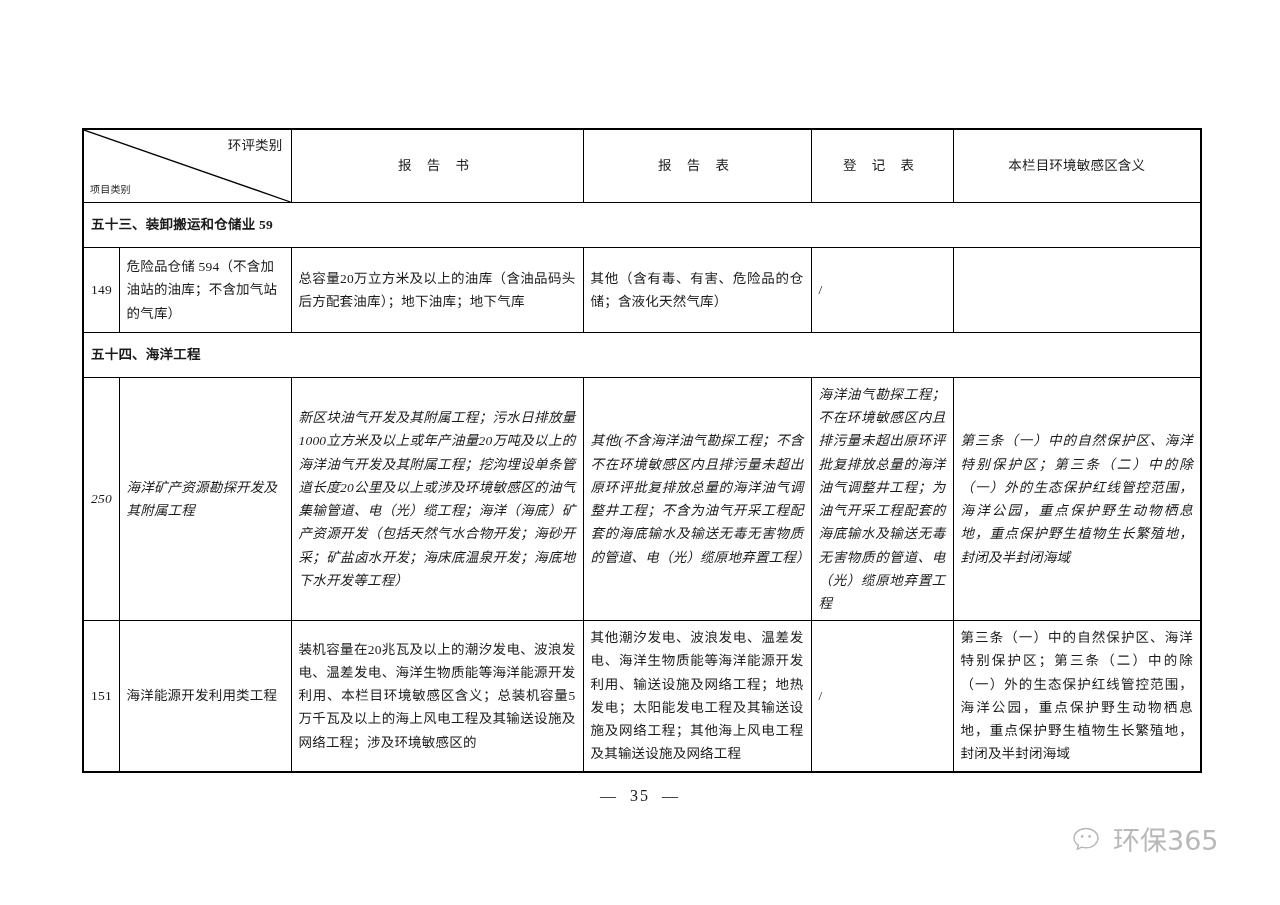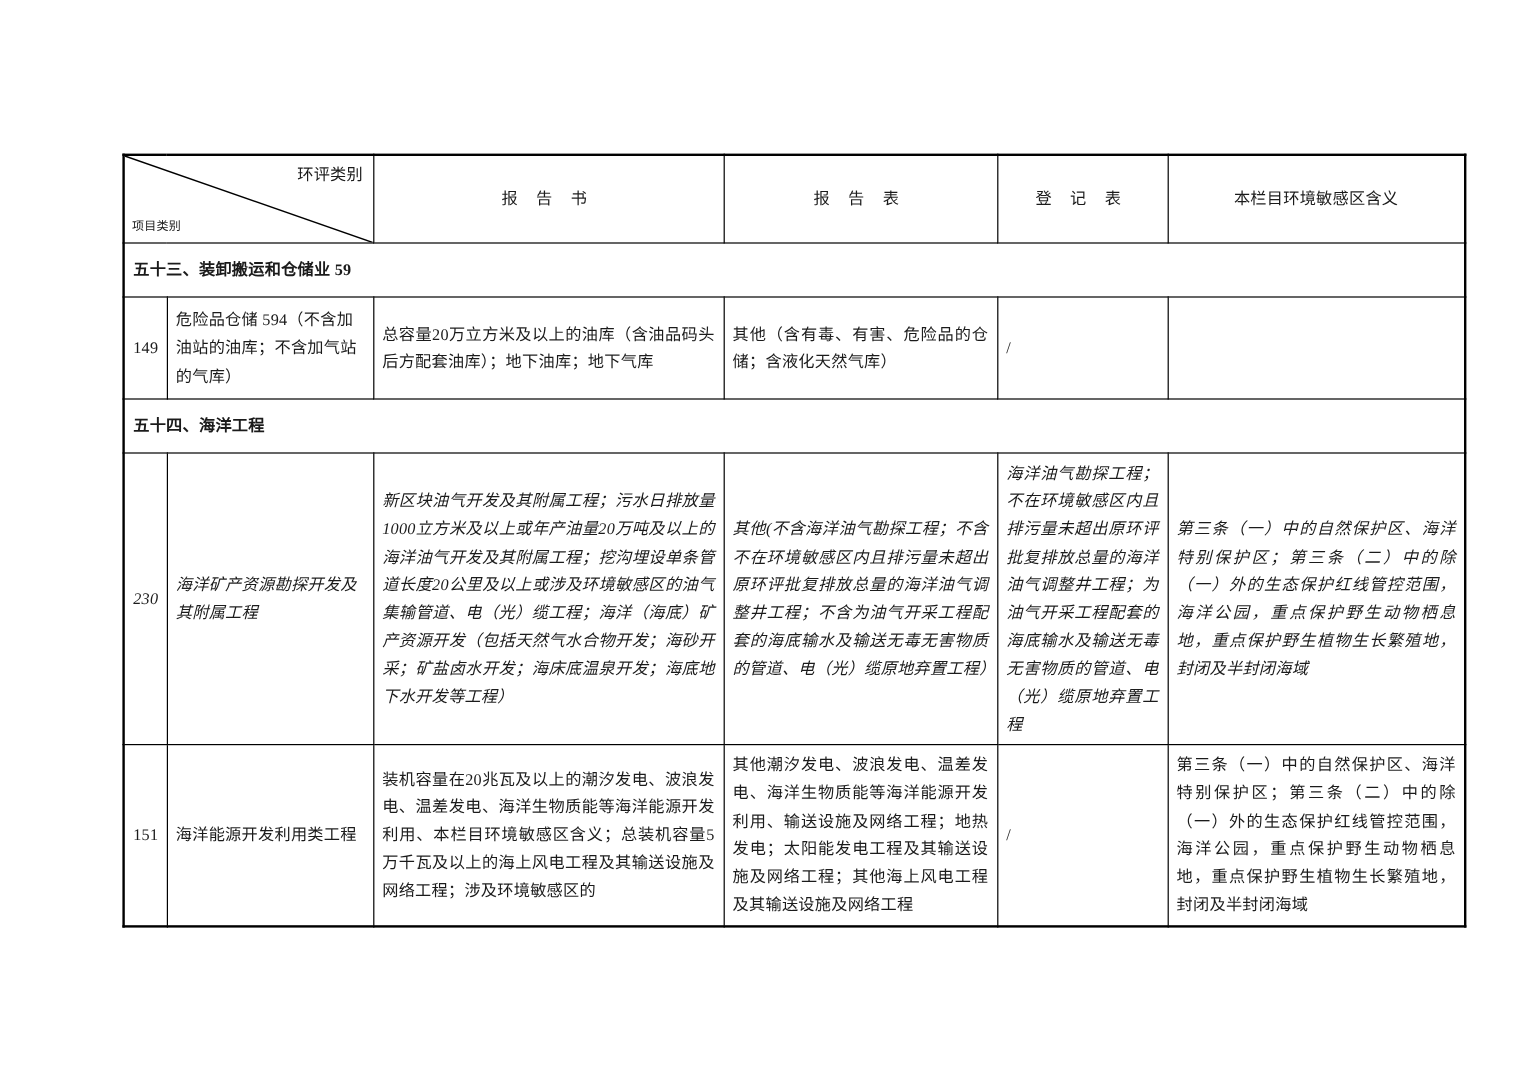--- a/index.html
+++ b/index.html
@@ -31,21 +31,20 @@
     left: 82px;
     top: 128px;
     width: 1118px;
   }
 
   table.catalog {
     border-collapse: collapse;
     width: 1118px;
     table-layout: fixed;
     background: #fff;
-    margin-left: 20px;
   }
 
   table.catalog td {
     border: 1px solid #000;
     vertical-align: middle;
     padding: 5px 7px;
     font-size: 13.5px;
     line-height: 1.72;
     letter-spacing: 0.2px;
     color: #1b1b1b;
@@ -228,36 +227,47 @@
           <td class="r-text">其他（含有毒、有害、危险品的仓储；含液化天然气库）</td>
           <td class="r-slash">/</td>
           <td class="r-blank"></td>
         </tr>
 
         <tr class="section">
           <td colspan="6">五十四、海洋工程</td>
         </tr>
 
         <tr class="row150">
-          <td class="r-no cell-mid">230</td>
+          <td class="r-no cell-mid">250</td>
           <td class="r-cat cell-mid">海洋矿产资源勘探开发及其附属工程</td>
           <td class="r-text cell-mid">新区块油气开发及其附属工程；污水日排放量1000立方米及以上或年产油量20万吨及以上的海洋油气开发及其附属工程；挖沟埋设单条管道长度20公里及以上或涉及环境敏感区的油气集输管道、电（光）缆工程；海洋（海底）矿产资源开发（包括天然气水合物开发；海砂开采；矿盐卤水开发；海床底温泉开发；海底地下水开发等工程）</td>
           <td class="r-text cell-mid">其他(不含海洋油气勘探工程；不含不在环境敏感区内且排污量未超出原环评批复排放总量的海洋油气调整井工程；不含为油气开采工程配套的海底输水及输送无毒无害物质的管道、电（光）缆原地弃置工程）</td>
           <td class="r-text cell-top">海洋油气勘探工程；不在环境敏感区内且排污量未超出原环评批复排放总量的海洋油气调整井工程；为油气开采工程配套的海底输水及输送无毒无害物质的管道、电（光）缆原地弃置工程</td>
           <td class="r-text cell-mid">第三条（一）中的自然保护区、海洋特别保护区；第三条（二）中的除（一）外的生态保护红线管控范围，海洋公园，重点保护野生动物栖息地，重点保护野生植物生长繁殖地，封闭及半封闭海域</td>
         </tr>
 
         <tr class="row151">
           <td class="r-no cell-mid">151</td>
           <td class="r-cat cell-mid">海洋能源开发利用类工程</td>
           <td class="r-text cell-mid">装机容量在20兆瓦及以上的潮汐发电、波浪发电、温差发电、海洋生物质能等海洋能源开发利用、本栏目环境敏感区含义；总装机容量5万千瓦及以上的海上风电工程及其输送设施及网络工程；涉及环境敏感区的</td>
           <td class="r-text cell-top">其他潮汐发电、波浪发电、温差发电、海洋生物质能等海洋能源开发利用、输送设施及网络工程；地热发电；太阳能发电工程及其输送设施及网络工程；其他海上风电工程及其输送设施及网络工程</td>
           <td class="r-slash cell-mid">/</td>
           <td class="r-text cell-top">第三条（一）中的自然保护区、海洋特别保护区；第三条（二）中的除（一）外的生态保护红线管控范围，海洋公园，重点保护野生动物栖息地，重点保护野生植物生长繁殖地，封闭及半封闭海域</td>
         </tr>
 
       </tbody>
     </table>
   </div>
 
-
+  <div class="pagenum">
+    <span class="dash">—</span><span>35</span><span class="dash">—</span>
+  </div>
+
+  <div class="watermark">
+    <svg class="wm-icon" viewBox="0 0 34 32">
+      <path d="M14 4.5 C7.2 4.5 2 8.9 2 14.0 C2 16.9 3.7 19.5 6.4 21.2 L5.2 25.3 L9.6 23.2 C11.0 23.6 12.5 23.8 14 23.8 C20.8 23.8 26 19.4 26 14.0 C26 8.9 20.8 4.5 14 4.5 Z" fill="none" stroke="#8e8e8e" stroke-width="1.4" stroke-linejoin="round"></path>
+      <circle cx="10.2" cy="12.4" r="1.35" fill="#8e8e8e"></circle>
+      <circle cx="17.6" cy="12.4" r="1.35" fill="#8e8e8e"></circle>
+    </svg>
+    <span class="wm-text">环保365</span>
+  </div>
 
 </div>
 
 </body></html>

